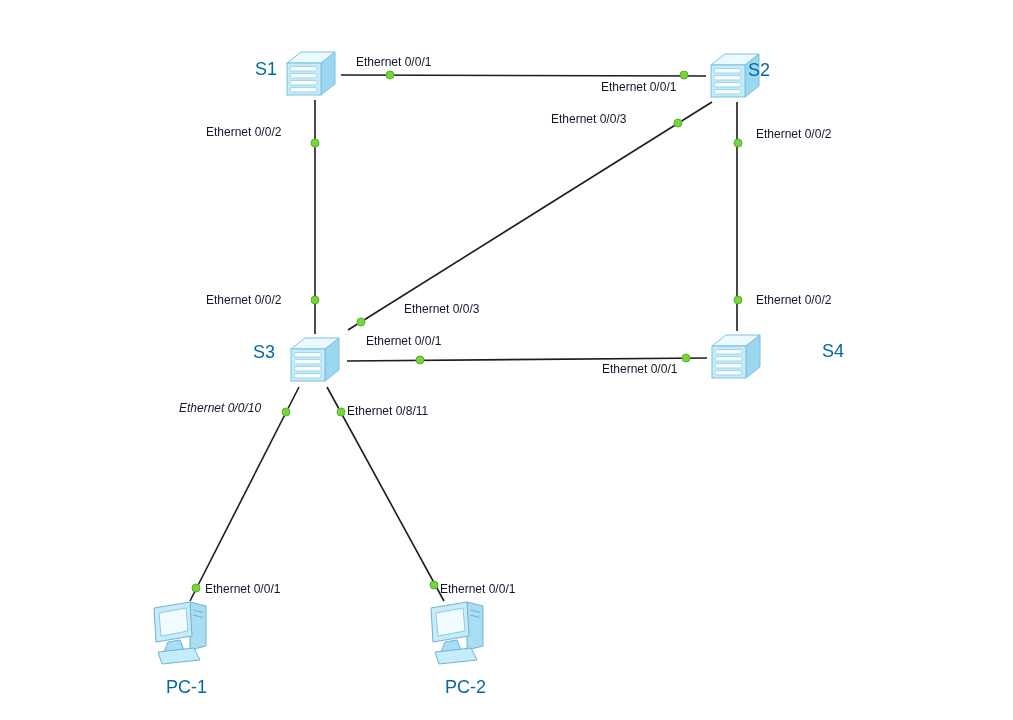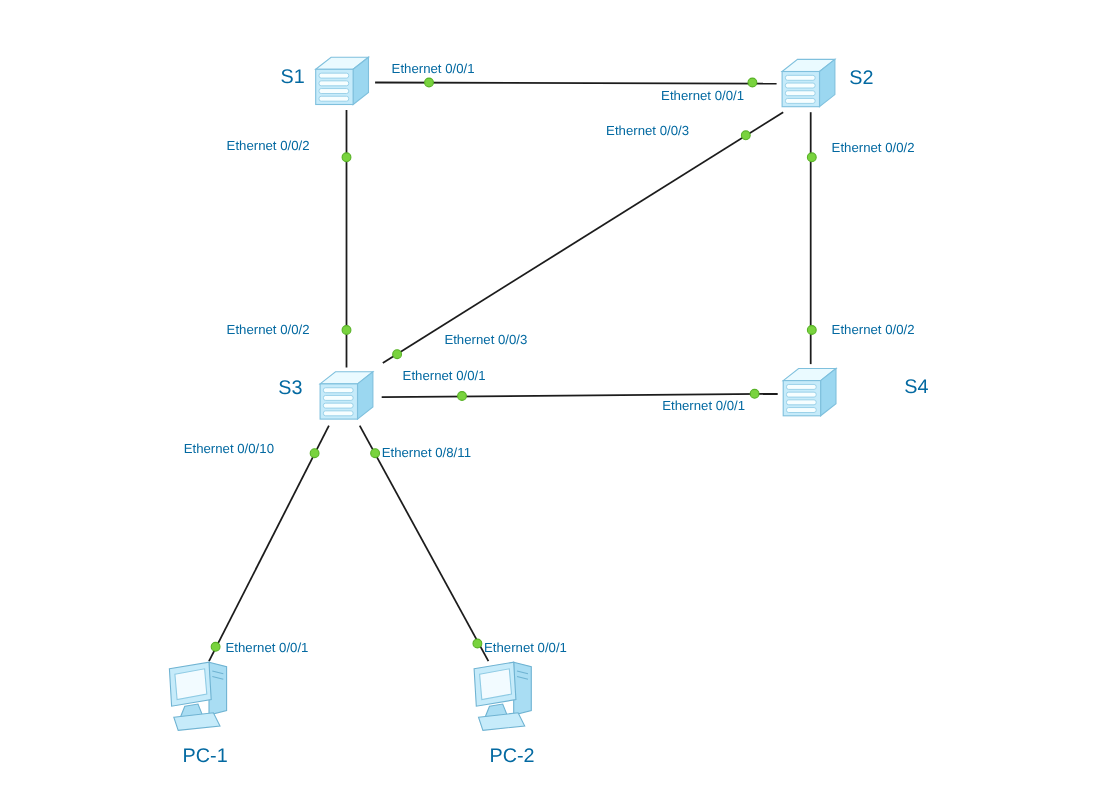--- a/index.html
+++ b/index.html
@@ -25,21 +25,21 @@
   }
   .node {
     position: absolute;
   }
   .node svg { display: block; }
   .port-label {
     position: absolute;
     white-space: nowrap;
     font-size: 12px;
     line-height: 14px;
-    color: #0369a1;
+    color: #0f172a;
   }
   .node-label {
     position: absolute;
     white-space: nowrap;
     font-size: 18px;
     line-height: 15px;
     color: #0369a1;
   }
 </style>
 </head>
@@ -73,21 +73,21 @@
       <div class="port-label" style="left: 356px; top: 55px;">Ethernet 0/0/1</div>
       <div class="port-label" style="left: 601px; top: 80px;">Ethernet 0/0/1</div>
       <div class="port-label" style="left: 206px; top: 125px;">Ethernet 0/0/2</div>
       <div class="port-label" style="left: 206px; top: 293px;">Ethernet 0/0/2</div>
       <div class="port-label" style="left: 551px; top: 112px;">Ethernet 0/0/3</div>
       <div class="port-label" style="left: 404px; top: 302px;">Ethernet 0/0/3</div>
       <div class="port-label" style="left: 756px; top: 127px;">Ethernet 0/0/2</div>
       <div class="port-label" style="left: 756px; top: 293px;">Ethernet 0/0/2</div>
       <div class="port-label" style="left: 366px; top: 334px;">Ethernet 0/0/1</div>
       <div class="port-label" style="left: 602px; top: 362px;">Ethernet 0/0/1</div>
-      <div class="port-label" style="left: 167px; top: 401px;">Ethernet 0/0/10</div>
+      <div class="port-label" style="left: 179px; top: 401px; font-style: italic;">Ethernet 0/0/10</div>
       <div class="port-label" style="left: 205px; top: 582px;">Ethernet 0/0/1</div>
       <div class="port-label" style="left: 347px; top: 404px;">Ethernet 0/8/11</div>
       <div class="port-label" style="left: 440px; top: 582px;">Ethernet 0/0/1</div>
       <div class="node" style="left: 282px; top: 48px;">
         <svg width="58" height="52" viewBox="0 0 58 52">
     <polygon points="5,15 19,4 53,4 39,15" fill="#eafaff" stroke="#7fc0dd" stroke-width="1"></polygon>
     <polygon points="39,15 53,4 53,36 39,47" fill="#9bd7f0" stroke="#7fc0dd" stroke-width="1"></polygon>
     <rect x="5" y="15" width="34" height="32" fill="#c6ebfa" stroke="#7fc0dd" stroke-width="1"></rect>
     <rect x="8" y="18.5" width="27" height="4.5" rx="2" fill="#f6feff" stroke="#93cde6" stroke-width="0.8"></rect>
     <rect x="8" y="25.5" width="27" height="4.5" rx="2" fill="#f6feff" stroke="#93cde6" stroke-width="0.8"></rect>
@@ -100,21 +100,21 @@
         <svg width="58" height="52" viewBox="0 0 58 52">
     <polygon points="5,15 19,4 53,4 39,15" fill="#eafaff" stroke="#7fc0dd" stroke-width="1"></polygon>
     <polygon points="39,15 53,4 53,36 39,47" fill="#9bd7f0" stroke="#7fc0dd" stroke-width="1"></polygon>
     <rect x="5" y="15" width="34" height="32" fill="#c6ebfa" stroke="#7fc0dd" stroke-width="1"></rect>
     <rect x="8" y="18.5" width="27" height="4.5" rx="2" fill="#f6feff" stroke="#93cde6" stroke-width="0.8"></rect>
     <rect x="8" y="25.5" width="27" height="4.5" rx="2" fill="#f6feff" stroke="#93cde6" stroke-width="0.8"></rect>
     <rect x="8" y="32.5" width="27" height="4.5" rx="2" fill="#f6feff" stroke="#93cde6" stroke-width="0.8"></rect>
     <rect x="8" y="39.5" width="27" height="4.5" rx="2" fill="#f6feff" stroke="#93cde6" stroke-width="0.8"></rect>
   </svg>
       </div>
-      <div class="node-label" style="left: 772px; top: 63px; text-align: right;">S2</div>
+      <div class="node-label" style="left: 748px; top: 63px; text-align: right;">S2</div>
       <div class="node" style="left: 286px; top: 334px;">
         <svg width="58" height="52" viewBox="0 0 58 52">
     <polygon points="5,15 19,4 53,4 39,15" fill="#eafaff" stroke="#7fc0dd" stroke-width="1"></polygon>
     <polygon points="39,15 53,4 53,36 39,47" fill="#9bd7f0" stroke="#7fc0dd" stroke-width="1"></polygon>
     <rect x="5" y="15" width="34" height="32" fill="#c6ebfa" stroke="#7fc0dd" stroke-width="1"></rect>
     <rect x="8" y="18.5" width="27" height="4.5" rx="2" fill="#f6feff" stroke="#93cde6" stroke-width="0.8"></rect>
     <rect x="8" y="25.5" width="27" height="4.5" rx="2" fill="#f6feff" stroke="#93cde6" stroke-width="0.8"></rect>
     <rect x="8" y="32.5" width="27" height="4.5" rx="2" fill="#f6feff" stroke="#93cde6" stroke-width="0.8"></rect>
     <rect x="8" y="39.5" width="27" height="4.5" rx="2" fill="#f6feff" stroke="#93cde6" stroke-width="0.8"></rect>
   </svg>

